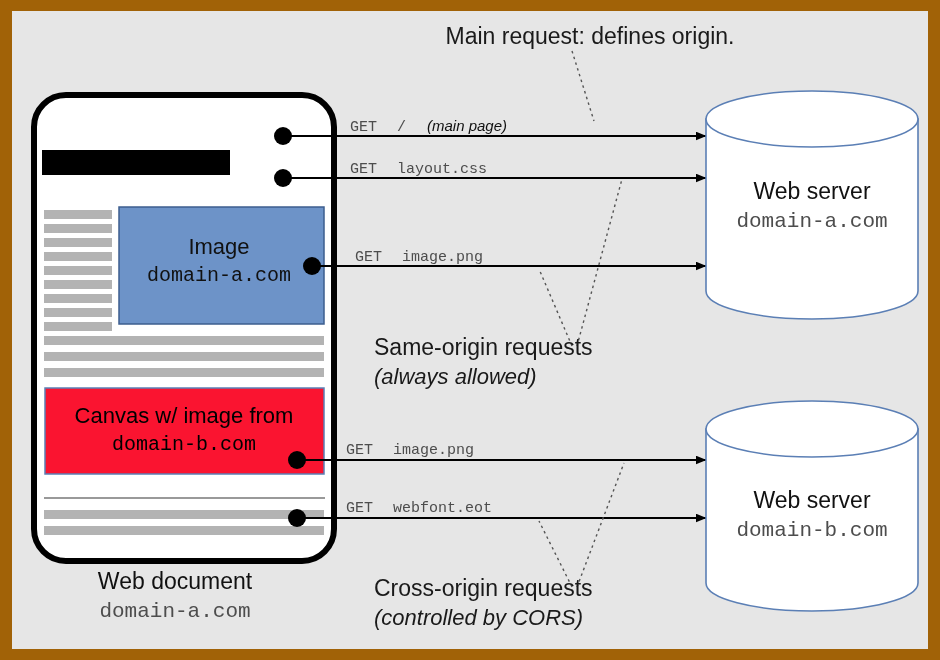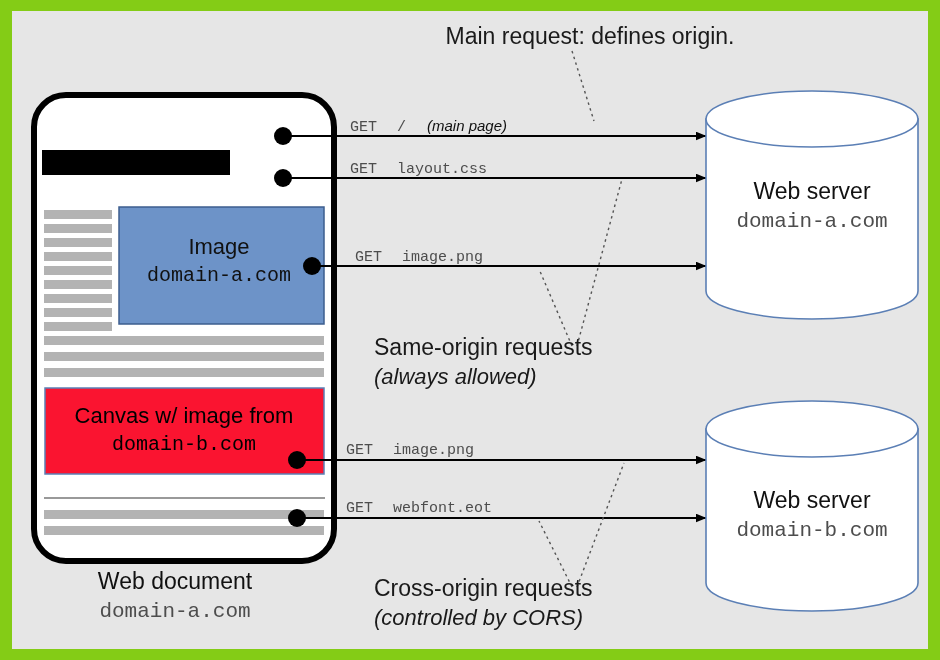--- a/index.html
+++ b/index.html
@@ -10,21 +10,21 @@
   body {
     width: 940px;
     height: 660px;
     overflow: hidden;
     font-family: "Liberation Sans", sans-serif;
   }
   #stage {
     position: relative;
     width: 940px;
     height: 660px;
-    background: #84cc16;
+    background: #a16207;
   }
   #canvas-area {
     position: absolute;
     left: 12px;
     top: 11px;
     width: 916px;
     height: 638px;
     background: #e6e6e6;
     overflow: hidden;
   }

